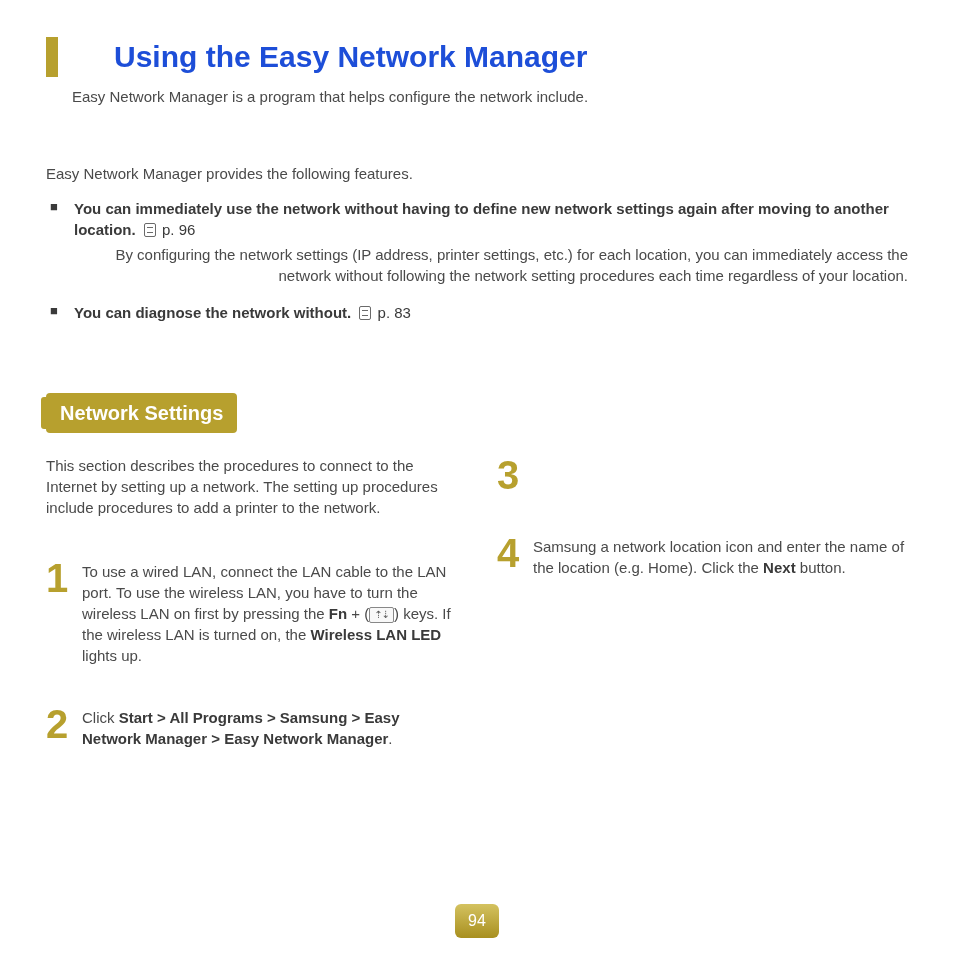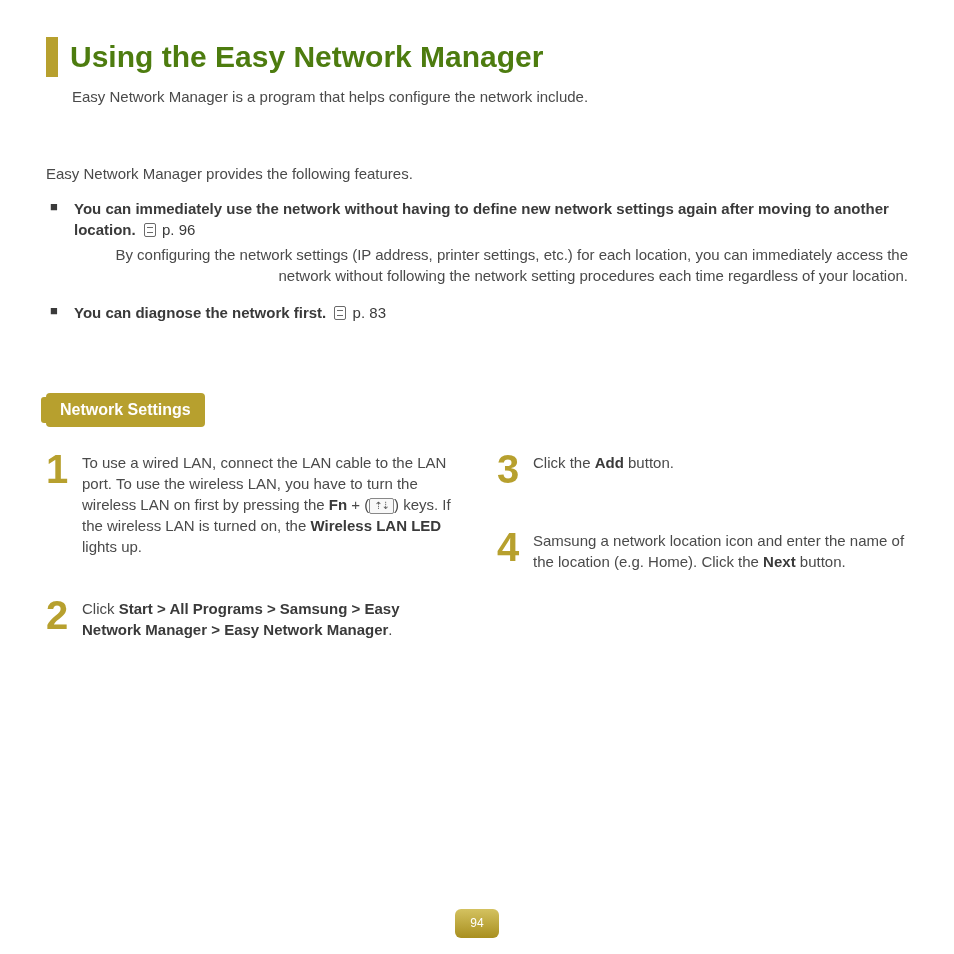--- a/index.html
+++ b/index.html
@@ -24,21 +24,22 @@
   .title-bar {
     width: 12px;
     height: 40px;
     background: #b7a02e;
     margin-right: 12px;
     flex-shrink: 0;
   }
   h1 {
     font-size: 30px;
     font-weight: bold;
-    color: #4d7c0f;
+    color: #1d4ed8;
+    margin-left: 44px;
   }
   .subtitle {
     margin-left: 26px;
     margin-bottom: 56px;
     color: #4a4a4a;
   }
   .intro {
     margin-bottom: 14px;
   }
   ul.features {
@@ -82,21 +83,21 @@
     margin-top: 4px;
     color: #4a4a4a;
     font-weight: normal;
     text-align: right;
   }
   .section-badge {
     display: inline-block;
     background: #b7a02e;
     color: #fff;
     font-weight: bold;
-    font-size: 16px;
+    font-size: 20px;
     padding: 6px 14px;
     border-radius: 4px;
     margin-bottom: 22px;
     position: relative;
   }
   .section-badge::before {
     content: "";
     position: absolute;
     left: -5px;
     top: 4px;
@@ -150,21 +151,21 @@
     left: 50%;
     transform: translateX(-50%);
   }
   .page-num-badge {
     background: linear-gradient(#d4c260, #a88f1f);
     color: #fff;
     width: 44px;
     text-align: center;
     padding: 6px 0;
     border-radius: 6px;
-    font-size: 12px;
+    font-size: 16px;
   }
 </style>
 </head>
 <body>
 
 <div class="page">
 
   <div class="title-row">
     <div class="title-bar"></div>
     <h1>Using the Easy Network Manager</h1>
@@ -177,54 +178,52 @@
     <li>
       <span class="feat-main">
         <strong>You can immediately use the network without having to define new network settings again after moving to another location.</strong>
         <span class="page-ref-icon"></span>
         <span>p. 96</span>
       </span>
       <div class="feat-desc">By configuring the network settings (IP address, printer settings, etc.) for each location, you can immediately access the network without following the network setting procedures each time regardless of your location.</div>
     </li>
     <li>
       <span class="feat-main">
-        <strong>You can diagnose the network first.</strong>
+        <strong>You can diagnose the network without.</strong>
         <span class="page-ref-icon"></span>
         <span>p. 83</span>
       </span>
     </li>
   </ul>
 
   <div class="section-badge">Network Settings</div>
 
   <div class="columns">
 
     <div class="col">
+      <div class="section-intro">This section describes the procedures to connect to the Internet by setting up a network. The setting up procedures include procedures to add a printer to the network.</div>
 
       <div class="step">
         <div class="step-num">1</div>
         <div class="step-body">
           <span>To use a wired LAN, connect the LAN cable to the LAN port. To use the wireless LAN, you have to turn the wireless LAN on first by pressing the  </span><strong>Fn</strong><span> + (</span><span class="key-icon">⇡⇣</span><span>) keys. If the wireless LAN is turned on, the </span><strong>Wireless LAN LED</strong><span> lights up.</span>
         </div>
       </div>
 
       <div class="step">
         <div class="step-num">2</div>
         <div class="step-body">
           <span>Click </span><strong>Start &gt; All Programs &gt; Samsung &gt; Easy Network Manager &gt; Easy Network Manager</strong><span>.</span>
         </div>
       </div>
     </div>
 
     <div class="col">
       <div class="step">
         <div class="step-num">3</div>
-        <div class="step-body">
-          <span>Click the </span><strong>Add</strong><span> button.</span>
-        </div>
       </div>
 
       <div class="step">
         <div class="step-num">4</div>
         <div class="step-body">
           <span>Samsung a network location icon and enter the name of the location (e.g. Home). Click the </span><strong>Next</strong><span> button.</span>
         </div>
       </div>
     </div>
 

